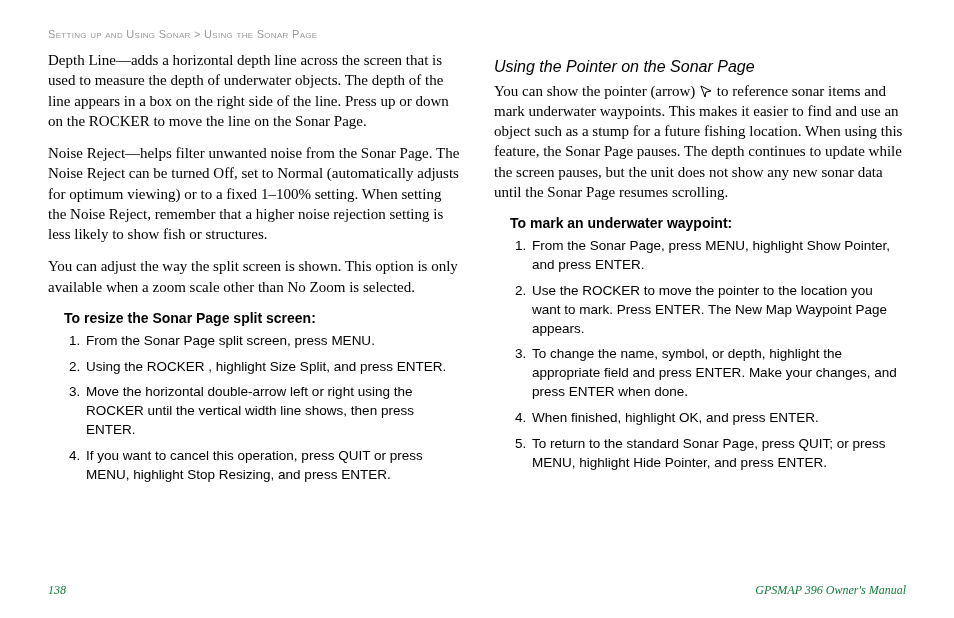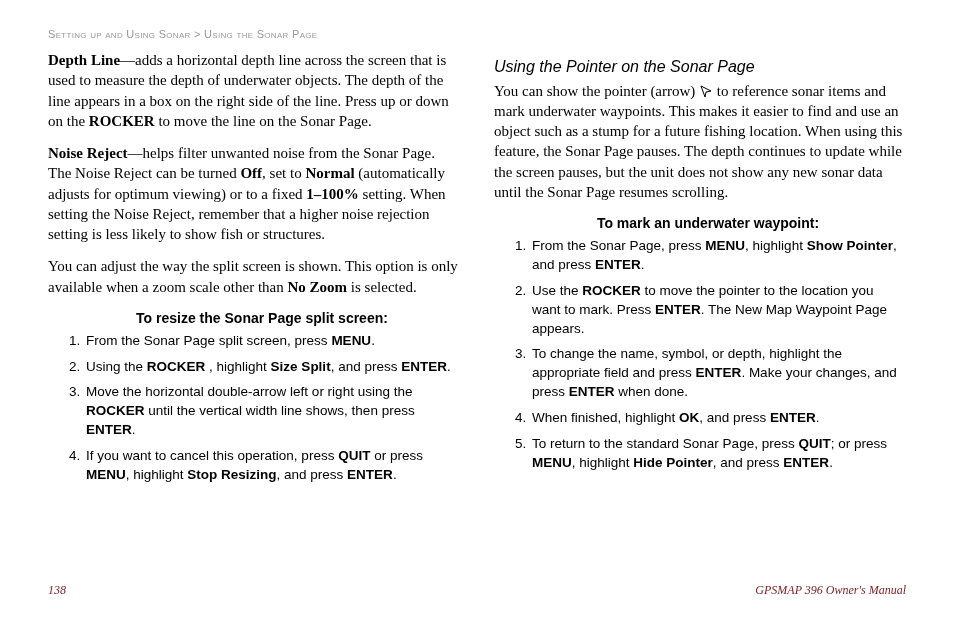--- a/index.html
+++ b/index.html
@@ -37,36 +37,35 @@
     margin-top: 6px;
     margin-bottom: 3px;
   }
   .h3 {
     font-family: Arial, Helvetica, sans-serif;
     font-weight: bold;
     font-size: 14px;
     margin-top: 4px;
     margin-bottom: 4px;
     margin-left: 16px;
-    text-align: center;
   }
   ol.steps {
     font-family: Arial, Helvetica, sans-serif;
     font-size: 13.5px;
     line-height: 1.4;
     margin-left: 36px;
     padding-right: 6px;
   }
   ol.steps li { margin-bottom: 7px; padding-left: 2px; }
-  .b { font-weight: bold; }
+  .b { font-weight: normal; }
   .footer {
     display: flex;
     justify-content: space-between;
     font-style: italic;
-    color: #7f1d1d;
+    color: #15803d;
     font-size: 12px;
     margin-top: 8px;
     font-family: "Times New Roman", Times, serif;
   }
   .pointer-icon {
     display: inline-block;
     vertical-align: -2px;
     width: 14px; height: 14px;
   }
   .colbreak { break-before: column; }

